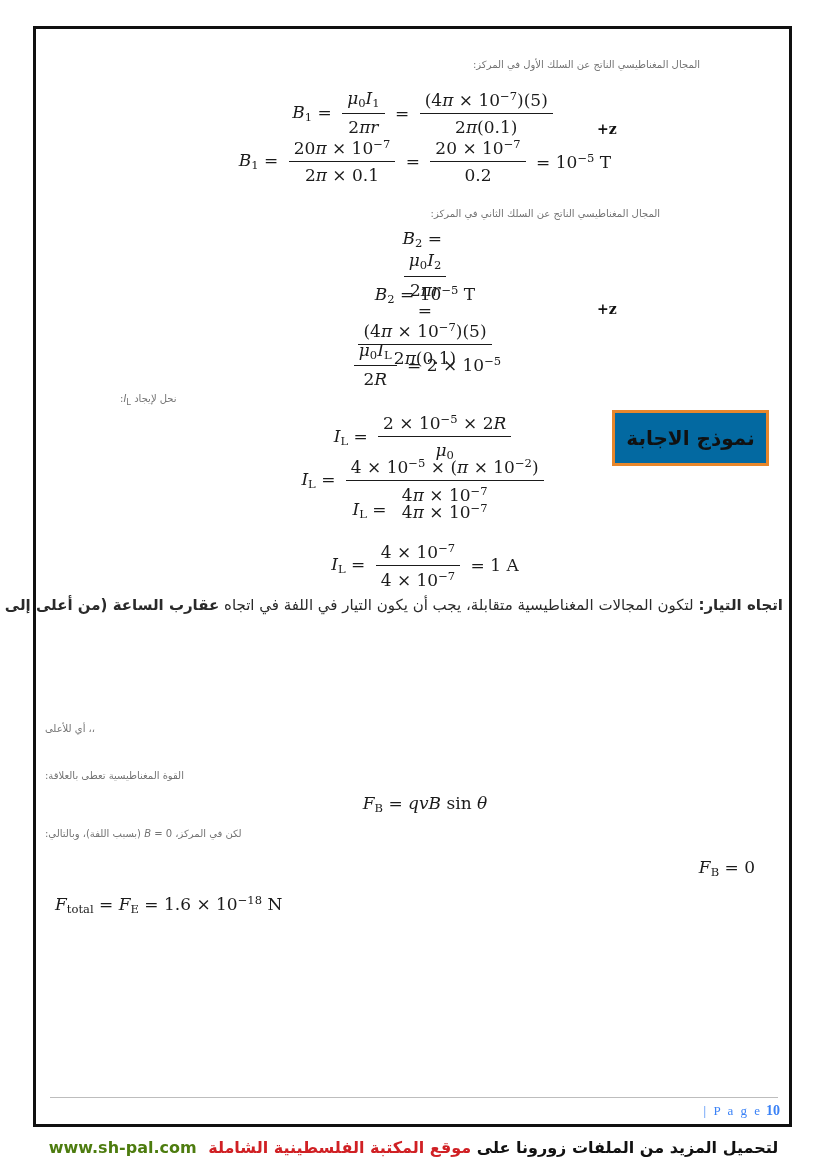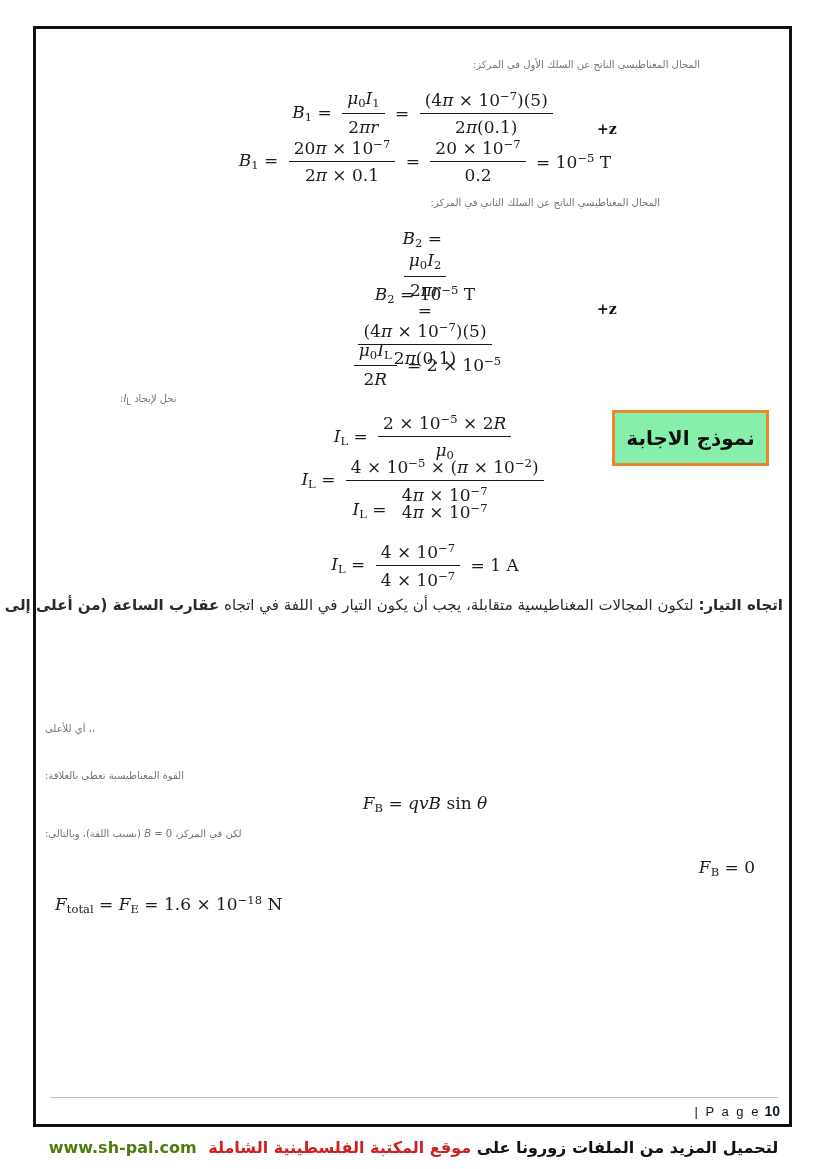--- a/index.html
+++ b/index.html
@@ -32,38 +32,38 @@
   .frac .den{padding:3px 5px 0;}
   .tok{white-space:pre;}
   
   .plusz{
     position:absolute;left:597px;font-family:"DejaVu Serif",serif;
     font-weight:bold;font-size:14px;color:#111;
   }
   
   .answer-box{
     position:absolute;left:612px;top:410px;width:151px;height:50px;
-    border:3px solid #E8872B;background:#86efac;display:flex;align-items:center;
+    border:3px solid #E8872B;background:#0369a1;display:flex;align-items:center;
     justify-content:center;
   }
   .answer-box span{
     direction:rtl;font-weight:bold;font-size:20px;color:#111;
     font-family:"DejaVu Sans",sans-serif;
   }
   
   .dir-line{
     position:absolute;left:47px;right:44px;top:594px;display:flex;direction:rtl;
     justify-content:space-between;align-items:baseline;font-size:15px;
     line-height:22px;white-space:nowrap;color:#2a2a2a;
   }
   
   .inner-rule{position:absolute;left:50px;right:49px;top:1097px;height:1px;background:#bdbdbd;}
   .page-num{
-    position:absolute;right:47px;top:1103px;font-family:Liberation Sans, sans-serif;
-    font-size:13px;color:#0f172a;letter-spacing:2px;direction:ltr;
+    position:absolute;right:47px;top:1103px;font-family:Liberation Serif, serif;
+    font-size:13px;color:#3b82f6;letter-spacing:2px;direction:ltr;
   }
   .page-num b{letter-spacing:0;margin-left:4px;font-size:14px;}
   
   .site-footer{
     position:absolute;left:0;right:0;top:1138px;text-align:center;direction:rtl;
     font-weight:bold;font-size:16px;white-space:nowrap;
   }
   .site-footer .blk{color:#111;}
   .site-footer .red{color:#D02024;}
   .site-footer .url{color:#4d7c0f;direction:ltr;unicode-bidi:embed;margin-right:6px;text-decoration:none;}
@@ -95,21 +95,21 @@
       <span class="den">2<i>π</i> × 0.1</span>
     </span>
     <span class="tok"> = </span>
     <span class="frac">
       <span class="num">20 × 10<sup>−7</sup></span>
       <span class="den">0.2</span>
     </span>
     <span class="tok"> = 10<sup>−5</sup> T</span>
   </div>
 
-<div class="ar" style="top:192px;right:167px;">المجال المغناطيسي الناتج عن السلك الثاني في المركز:</div>
+<div class="ar" style="top:203px;right:167px;">المجال المغناطيسي الناتج عن السلك الثاني في المركز:</div>
 
 <div class="eq" style="top:228px;flex-direction:column;">
     <span class="tok"><i>B</i><sub>2</sub> = </span>
     <span class="frac">
       <span class="num"><i>μ</i><sub>0</sub><i>I</i><sub>2</sub></span>
       <span class="den">2<i>πr</i></span>
     </span>
     <span class="tok"> = </span>
     <span class="frac">
       <span class="num">(4<i>π</i> × 10<sup>−7</sup>)(5)</span>

